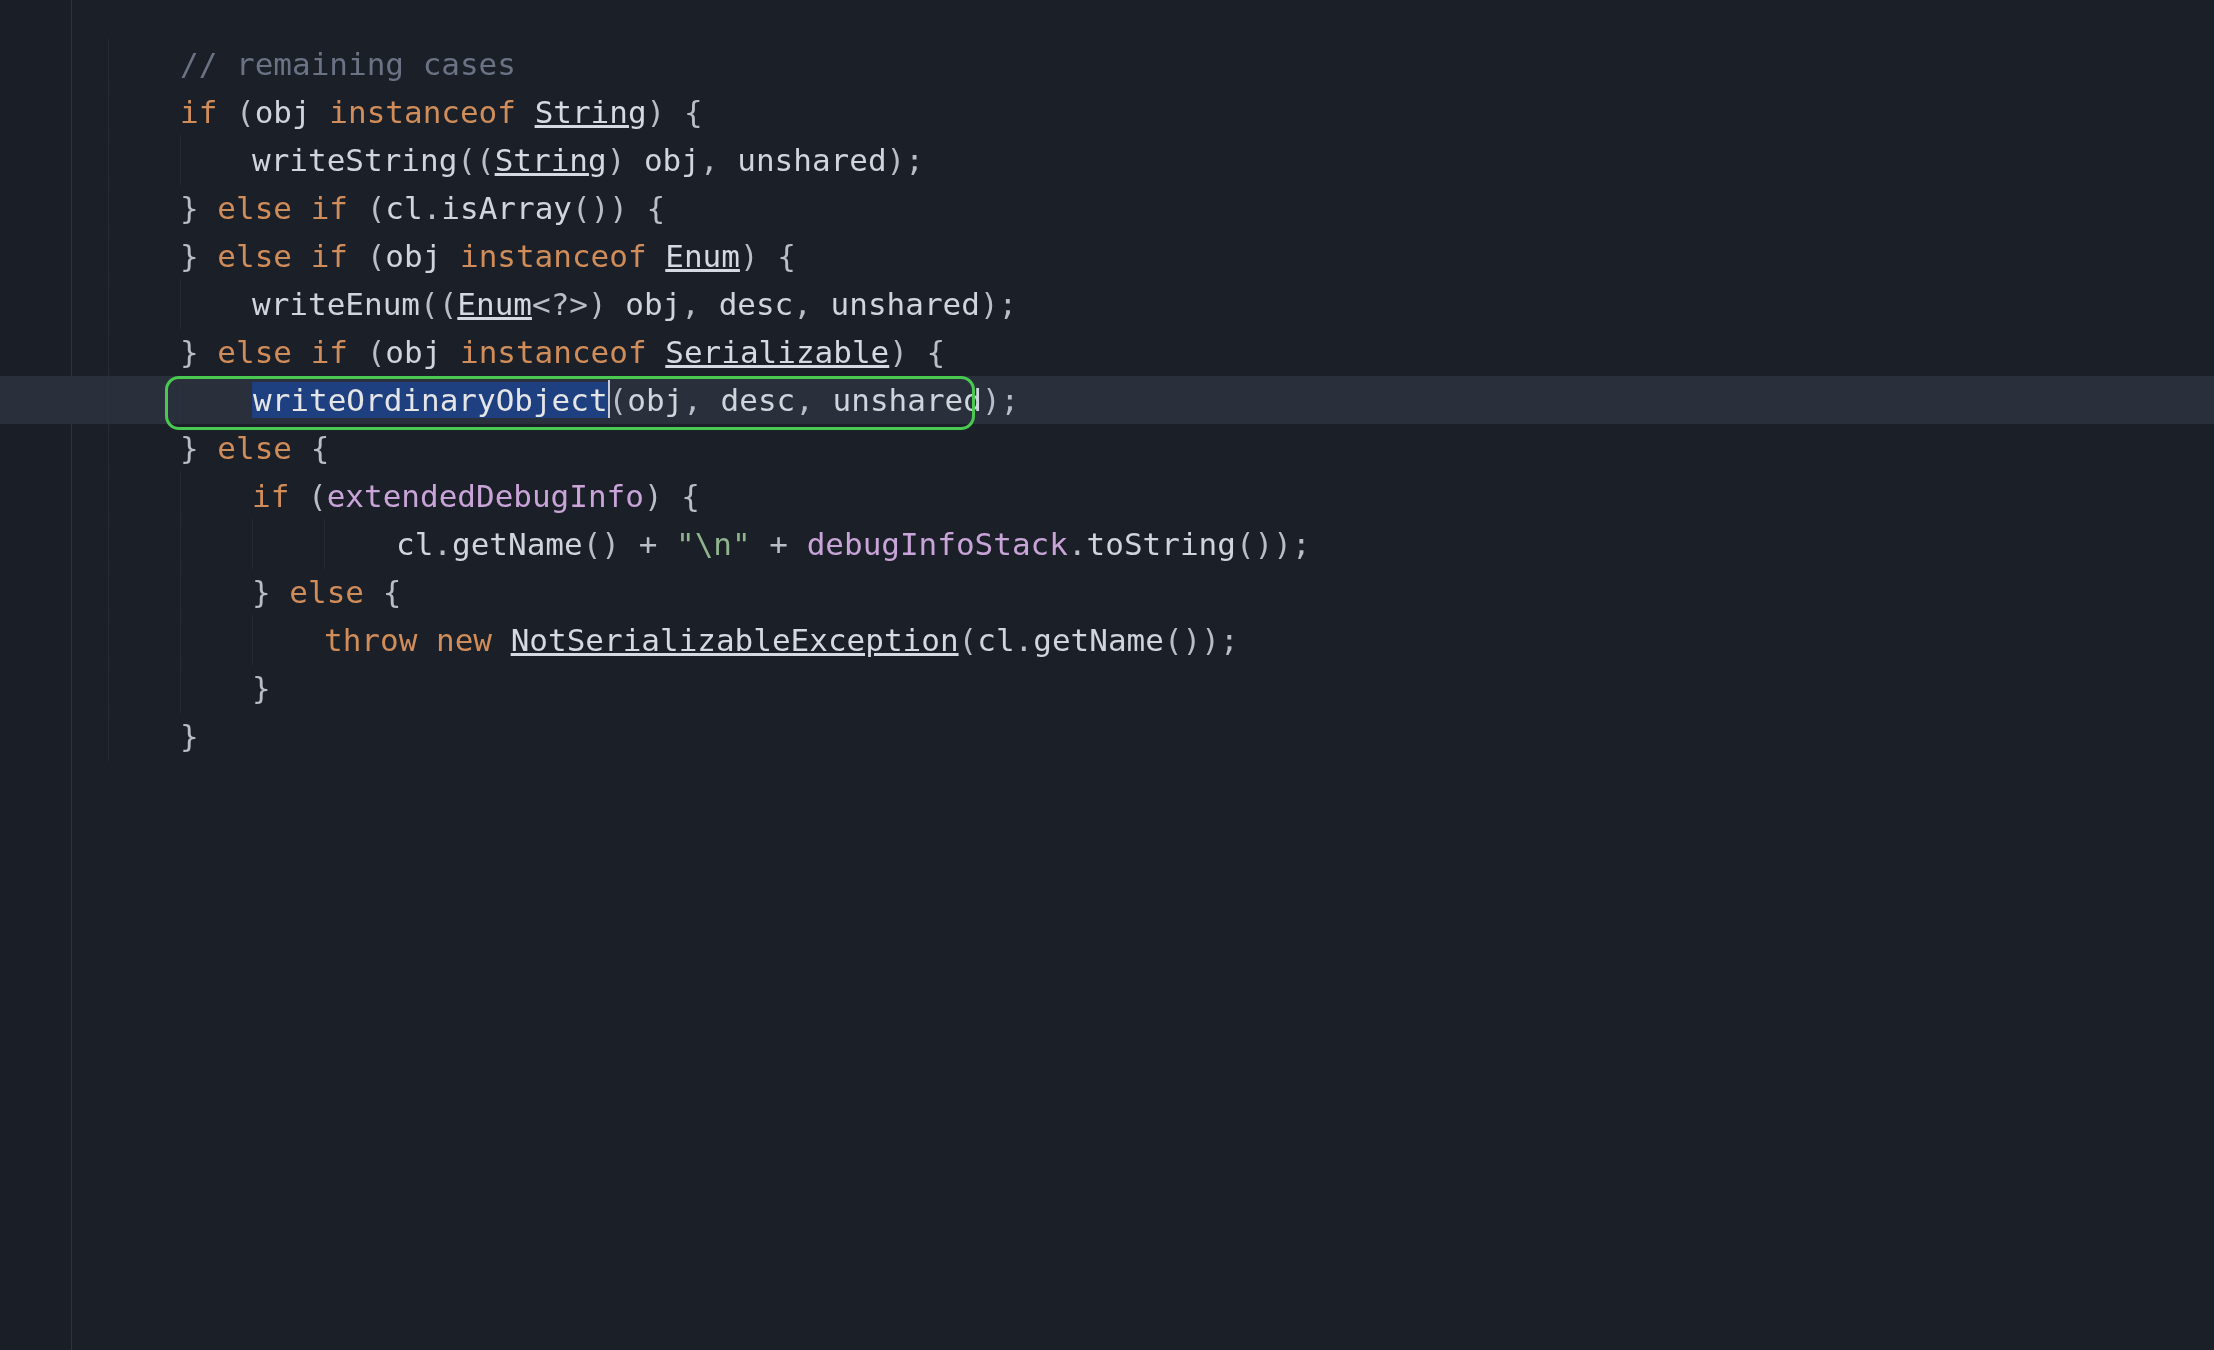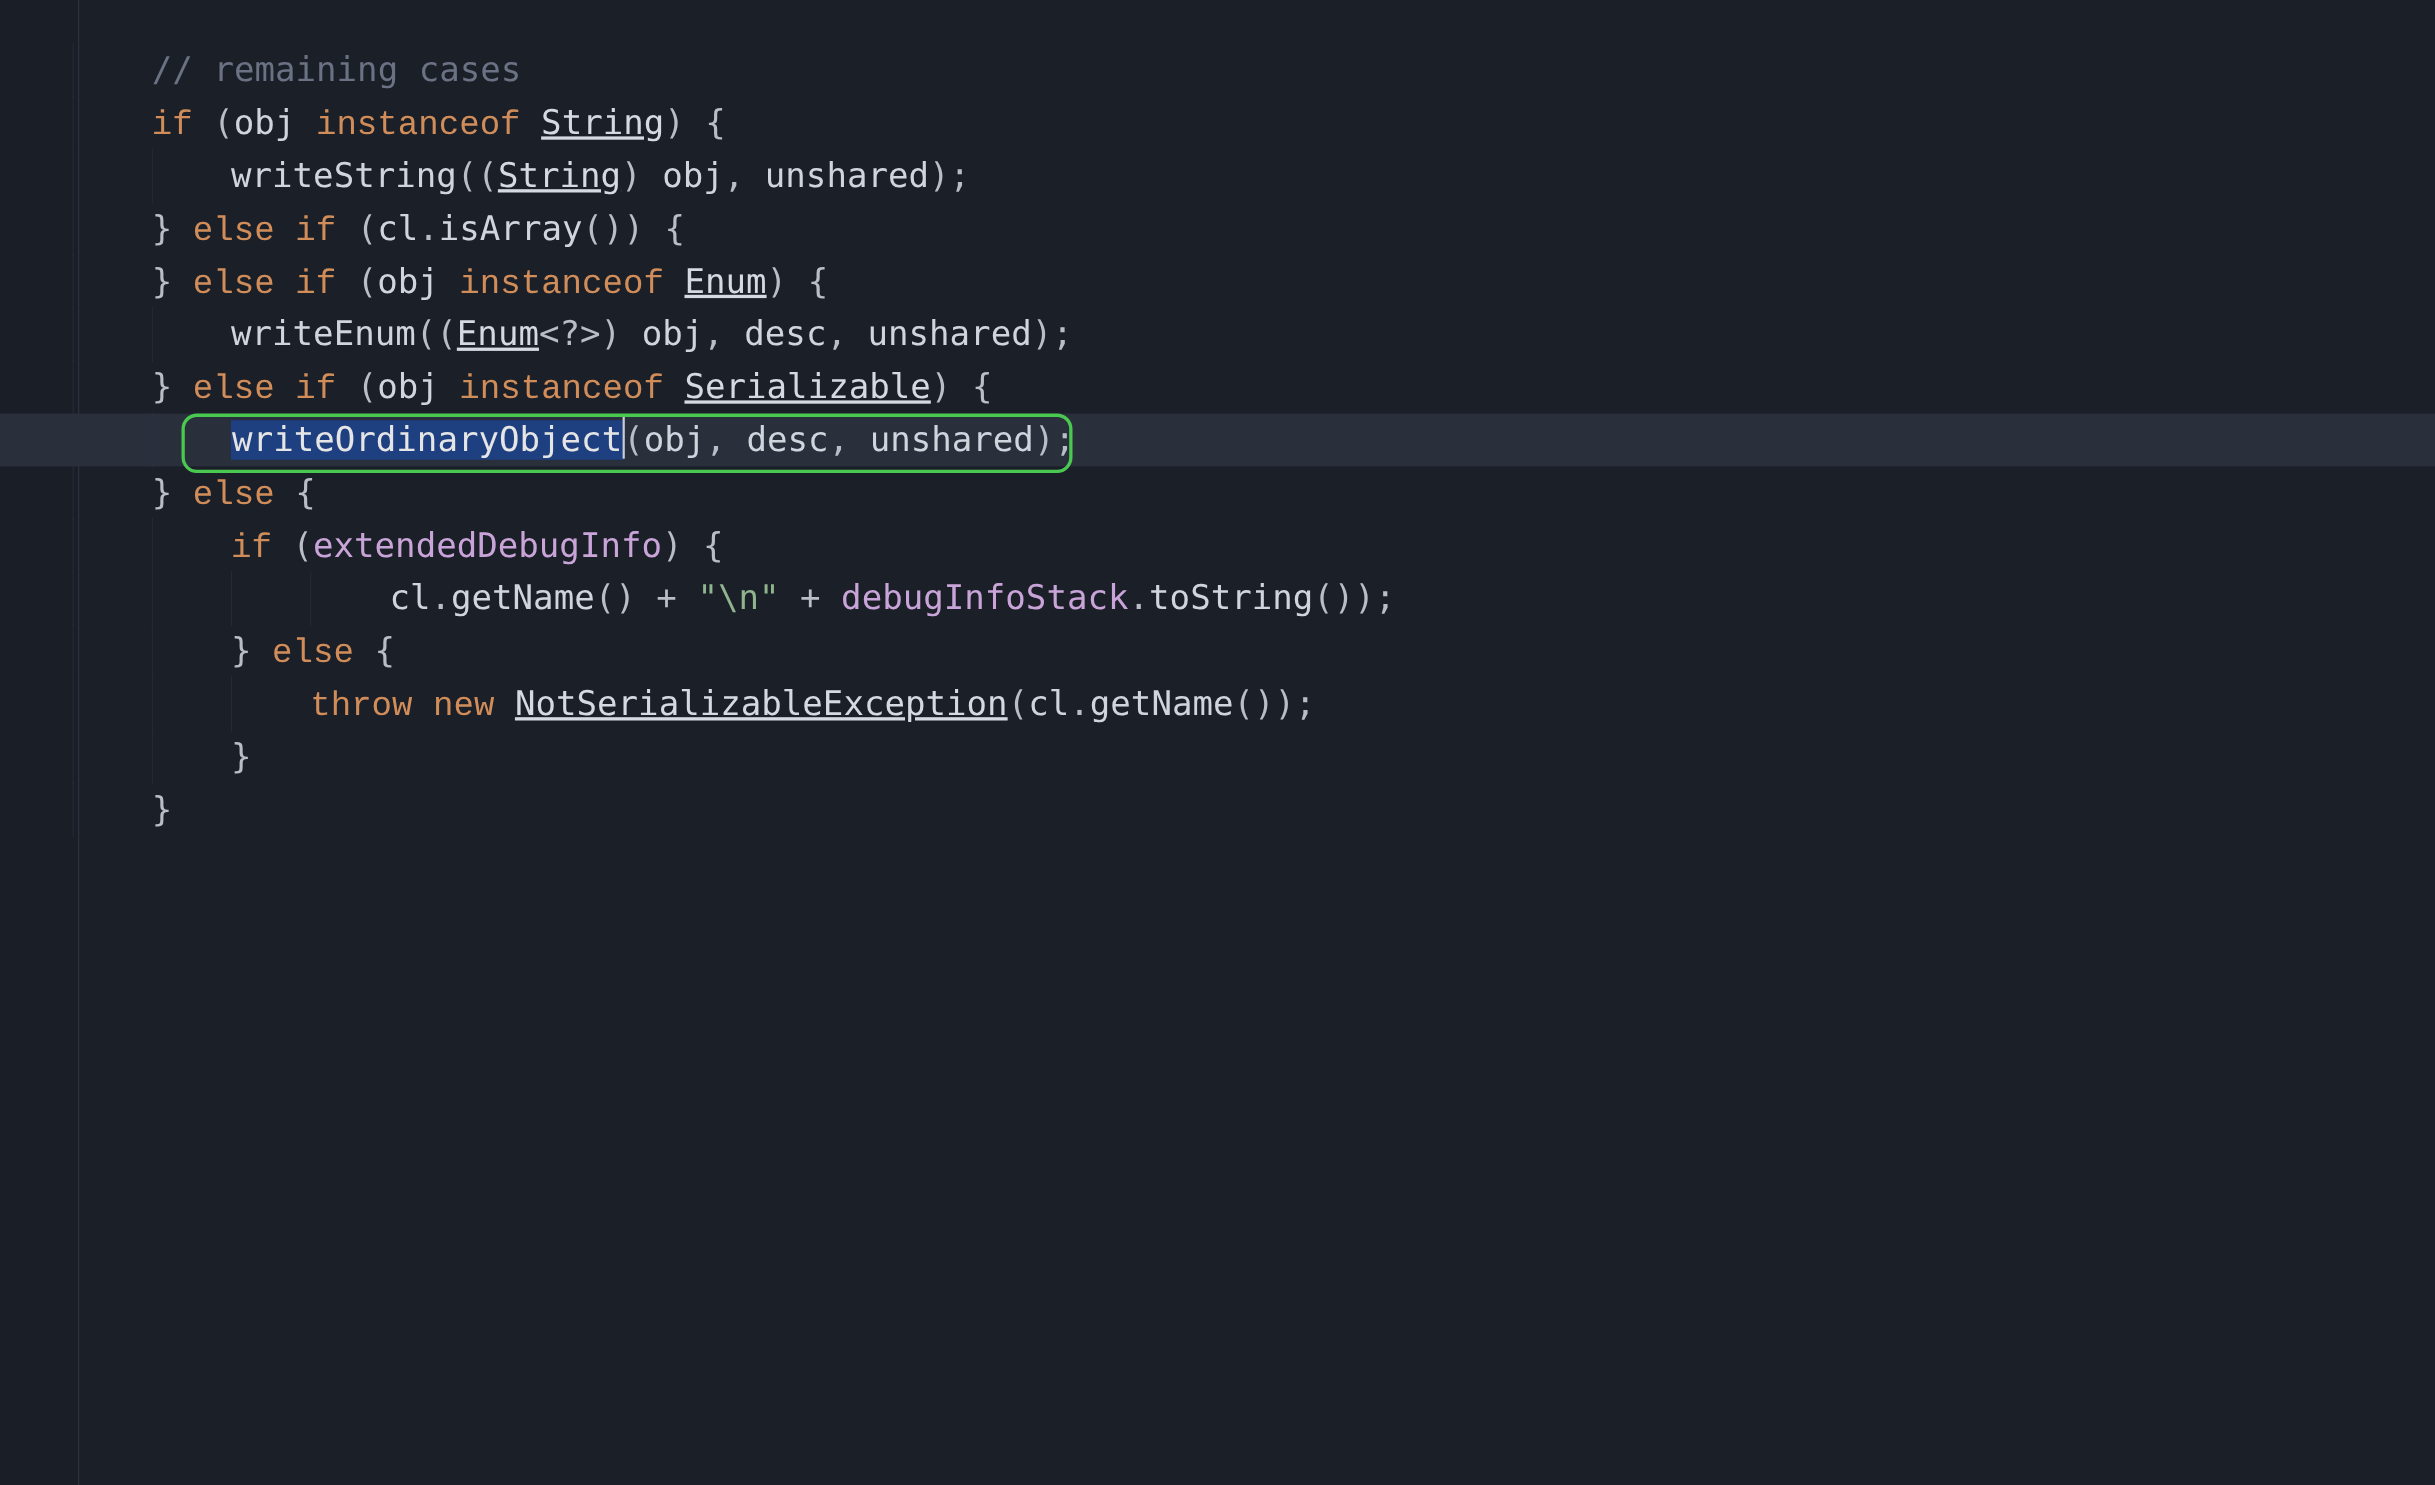--- a/index.html
+++ b/index.html
@@ -43,21 +43,21 @@
   .gutter::after{
     content:"";
     position:absolute;
     right:0;top:0;width:1px;height:100%;
     background:var(--guide);
   }
   .code{
     position:absolute;
     left:0;top:0;right:0;bottom:0;
     padding-top:40px;
-    padding-left:66px;
+    padding-left:108px;
   }
   .line{
     position:relative;
     white-space:pre;
     height:48px;
   }
   .indent-level{
     display:inline-block;
     width:72px; 
     height:48px;
@@ -66,21 +66,21 @@
   }
   .indent-level::before{
     content:"";
     position:absolute;
     left:0;top:-1px;width:1px;height:50px;
     background:var(--guide);
     opacity:0.55;
   }
   .token{display:inline;}
   .cmt{color:var(--comment);}
-  .kw{color:var(--kw);font-family:Liberation Mono, monospace;}
+  .kw{color:var(--kw);}
   .pc{color:var(--punct);}
   .id{color:var(--ident);margin-top:28px;}
   .ty{color:var(--type);text-decoration:underline;}
   .str{color:var(--string);}
   .fld{color:var(--field);}
   .current{
     background:var(--current-line);
     margin-left:-2214px;
     padding-left:2214px;
     margin-right:-2214px;

